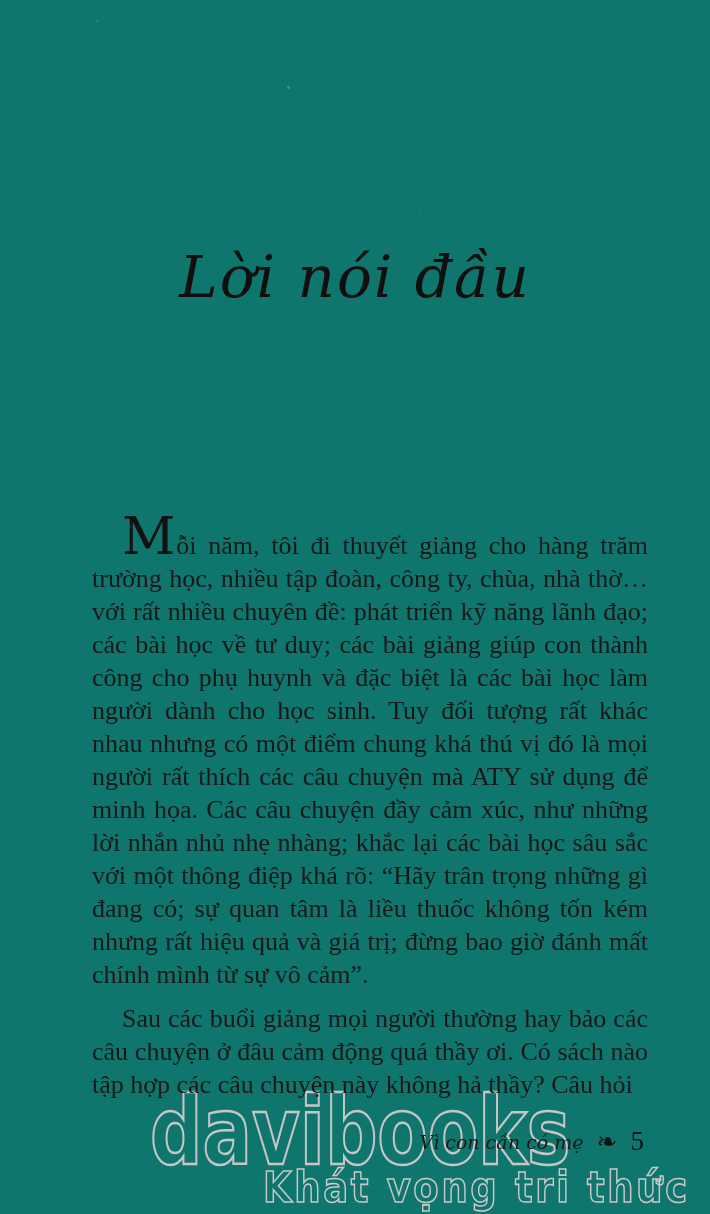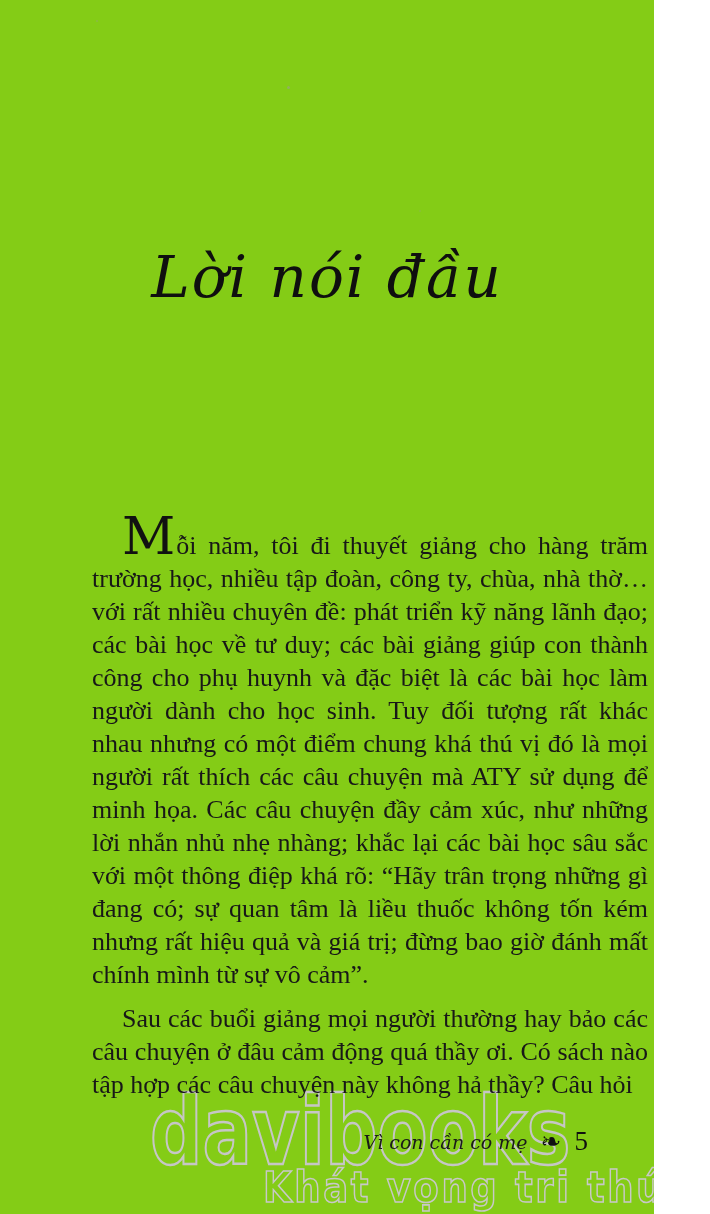--- a/index.html
+++ b/index.html
@@ -2,23 +2,23 @@
 <html><head>
 <meta charset="utf-8">
 <style>
   html, body {
     margin: 0;
     padding: 0;
     background: #ffffff;
   }
   .page {
     position: relative;
-    width: 654px;
+    width: 710px;
     height: 1214px;
-    background: #84cc16;
+    background: #0f766e;
     overflow: hidden;
     font-family: "Liberation Serif", serif;
   }
   
   .speck {
     position: absolute;
     border-radius: 50%;
     background: #9a9a9a;
     opacity: .55;
   }

